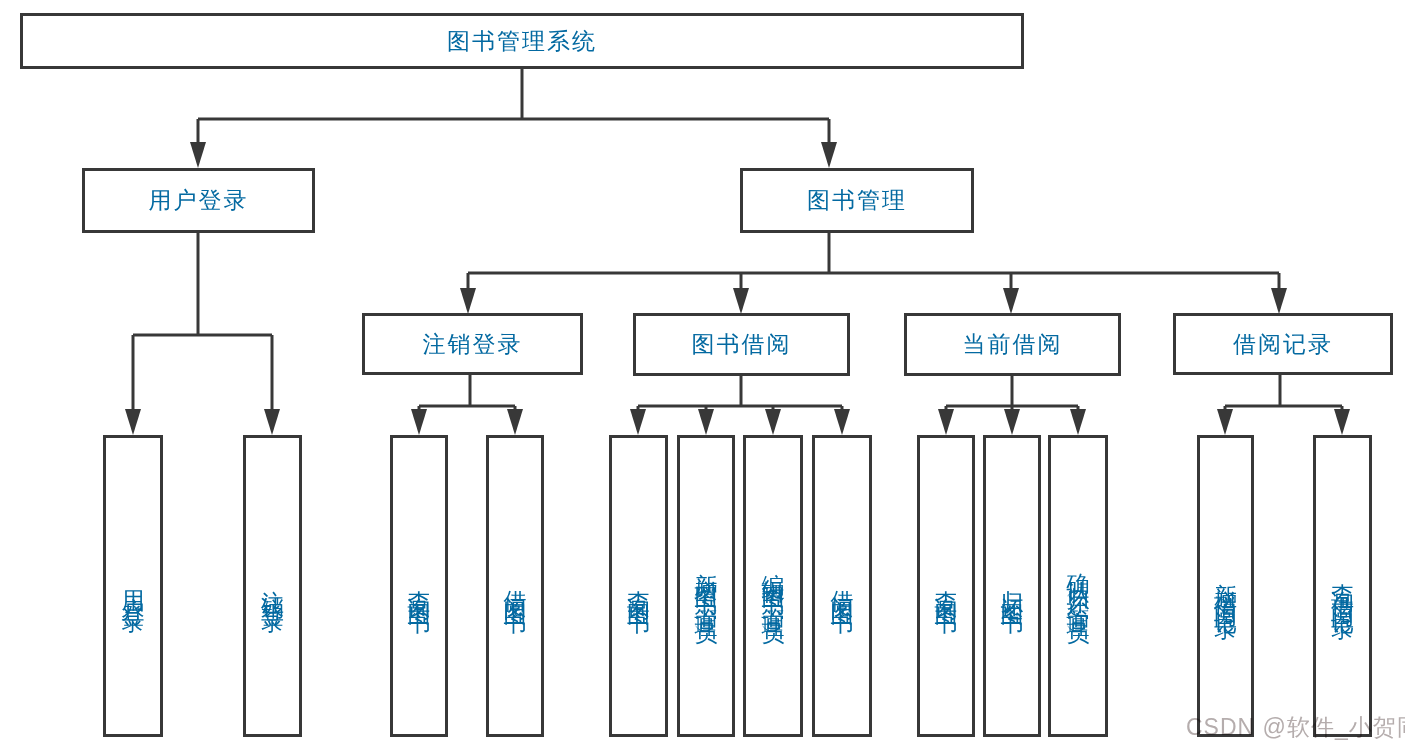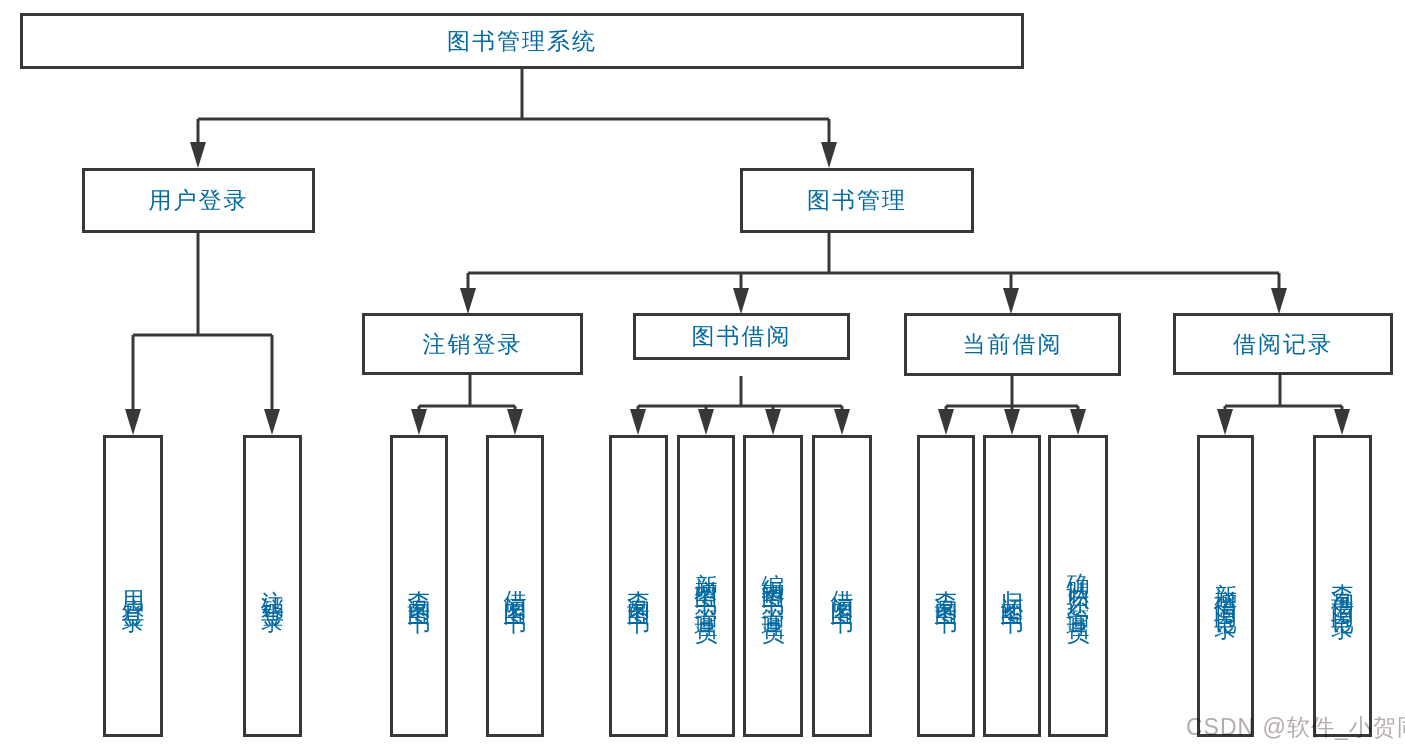--- a/index.html
+++ b/index.html
@@ -120,21 +120,21 @@
   <div class="node" style="left:82px;top:168px;width:233px;height:65px;">
     <span>用户登录</span>
   </div>
   <div class="node" style="left:712px;top:168px;width:234px;height:65px;margin-left:28px;">
     <span>图书管理</span>
   </div>
 
   <div class="node" style="left:362px;top:313px;width:221px;height:62px;">
     <span>注销登录</span>
   </div>
-  <div class="node" style="left:633px;top:313px;width:217px;height:47px;">
+  <div class="node" style="left:633px;top:313px;width:217px;height:63px;">
     <span>图书借阅</span>
   </div>
   <div class="node" style="left:904px;top:313px;width:217px;height:63px;text-align:right;">
     <span>当前借阅</span>
   </div>
   <div class="node" style="left:1173px;top:313px;width:220px;height:62px;align-items:center;">
     <span>借阅记录</span>
   </div>
 
   <div class="node vnode" style="left:103px;width:60px;">

